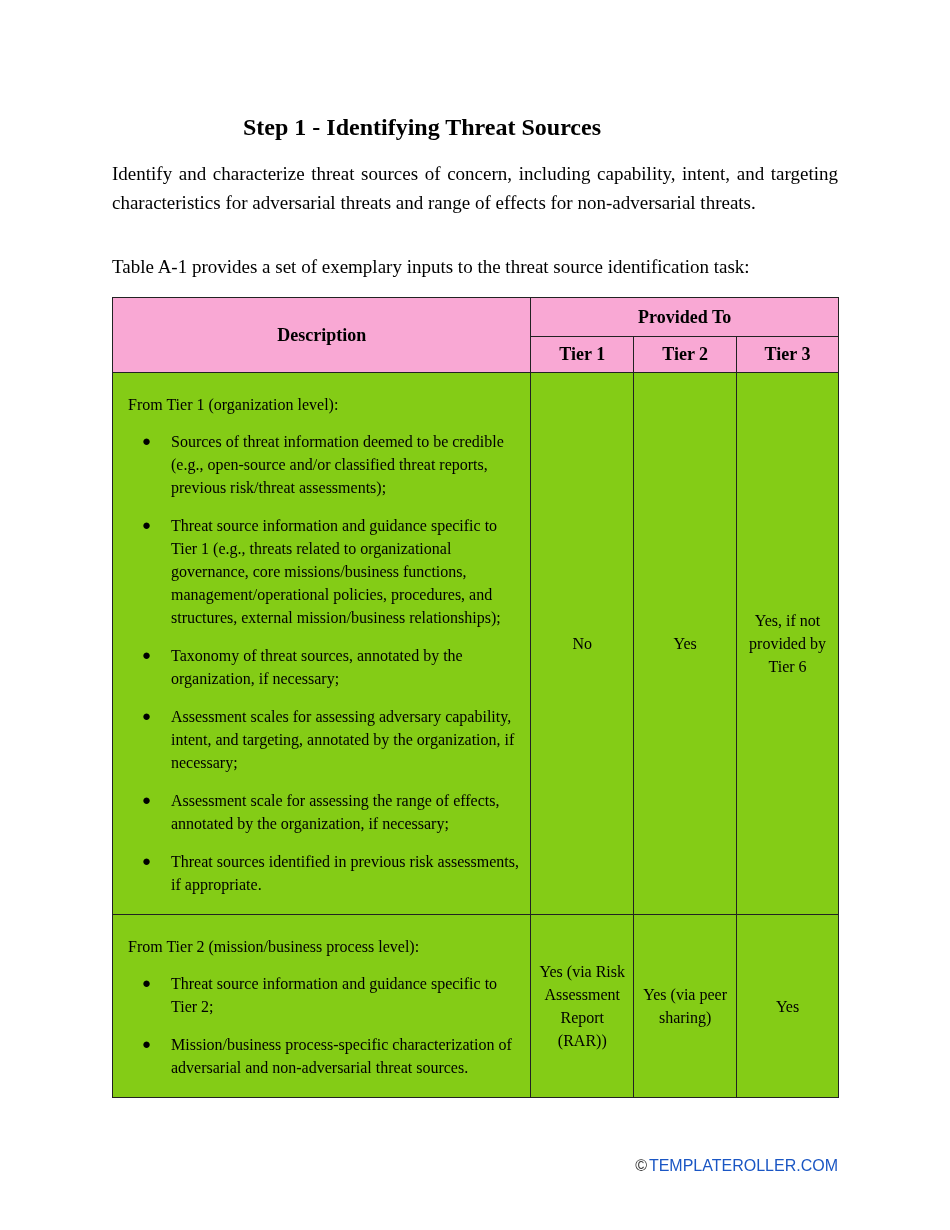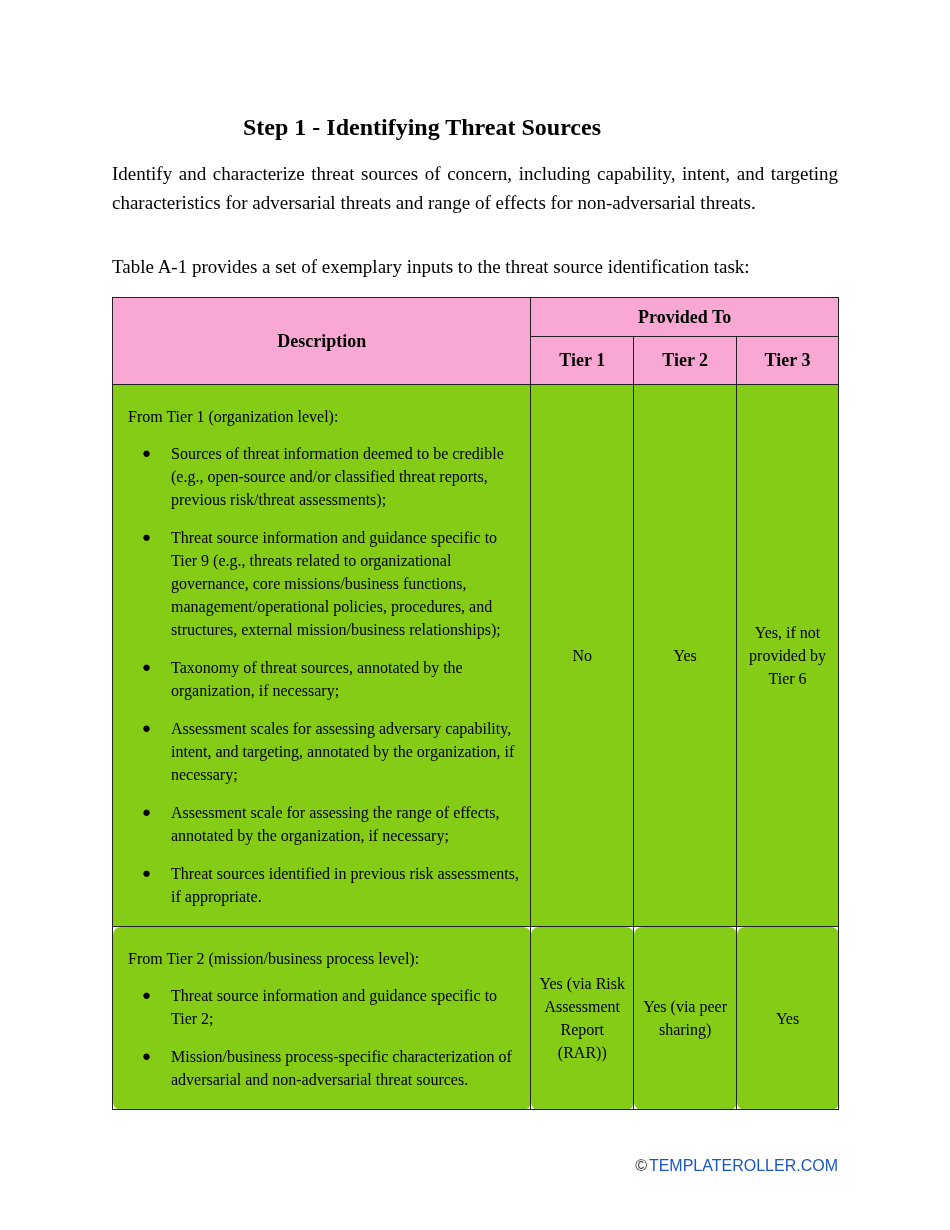--- a/index.html
+++ b/index.html
@@ -56,37 +56,37 @@
     .threat-table td.desc {
       text-align: left;
       vertical-align: top;
       padding: 20px 4px 18px 15px;
     }
     .col-desc { width: 419px; }
     .col-t1 { width: 103px; }
     .col-t2 { width: 103px; }
     .col-t3 { width: 102px; }
     .row-head-1 th { height: 39px; }
-    .row-head-2 th { height: 48px; }
+    .row-head-2 th { height: 36px; }
     .desc-intro { margin-bottom: 14px; line-height: 23px; }
     ul.bullets { list-style: none; }
     ul.bullets li {
       position: relative;
       padding-left: 43px;
       margin-bottom: 15px;
       line-height: 23px;
     }
     ul.bullets li:last-child { margin-bottom: 0; }
     ul.bullets li .bullet-dot {
       position: absolute;
       left: 14px; top: 0;
       font-size: 15px;
     }
     .row-tier1 td { height: 540px; }
-    .row-tier2 td { height: 183px; border-radius: 8px; }
+    .row-tier2 td { height: 183px; }
     .cell-val { padding: 0 4px; }
     .footer {
       position: absolute;
       right: 112px; top: 1157px;
       font-family: "Liberation Sans", "DejaVu Sans", sans-serif;
       font-size: 16px;
       color: #1a56c4;
     }
     .footer .copy { color: #333; margin-right: 2px; }
   </style>
@@ -116,21 +116,21 @@
       <th>Tier 2</th>
       <th>Tier 3</th>
     </tr>
   </thead>
   <tbody>
     <tr class="row-tier1">
       <td class="desc">
         <div class="desc-intro">From Tier 1 (organization level):</div>
         <ul class="bullets">
           <li><span class="bullet-dot">●</span><span>Sources of threat information deemed to be credible (e.g., open-source and/or classified threat reports, previous risk/threat assessments);</span></li>
-          <li><span class="bullet-dot">●</span><span>Threat source information and guidance specific to Tier 9 (e.g., threats related to organizational governance, core missions/business functions, management/operational policies, procedures, and structures, external mission/business relationships);</span></li>
+          <li><span class="bullet-dot">●</span><span>Threat source information and guidance specific to Tier 1 (e.g., threats related to organizational governance, core missions/business functions, management/operational policies, procedures, and structures, external mission/business relationships);</span></li>
           <li><span class="bullet-dot">●</span><span>Taxonomy of threat sources, annotated by the organization, if necessary;</span></li>
           <li><span class="bullet-dot">●</span><span>Assessment scales for assessing adversary capability, intent, and targeting, annotated by the organization, if necessary;</span></li>
           <li><span class="bullet-dot">●</span><span>Assessment scale for assessing the range of effects, annotated by the organization, if necessary;</span></li>
           <li><span class="bullet-dot">●</span><span>Threat sources identified in previous risk assessments, if appropriate.</span></li>
         </ul>
       </td>
       <td>
           <div class="cell-val">No</div>
         </td>
       <td>

